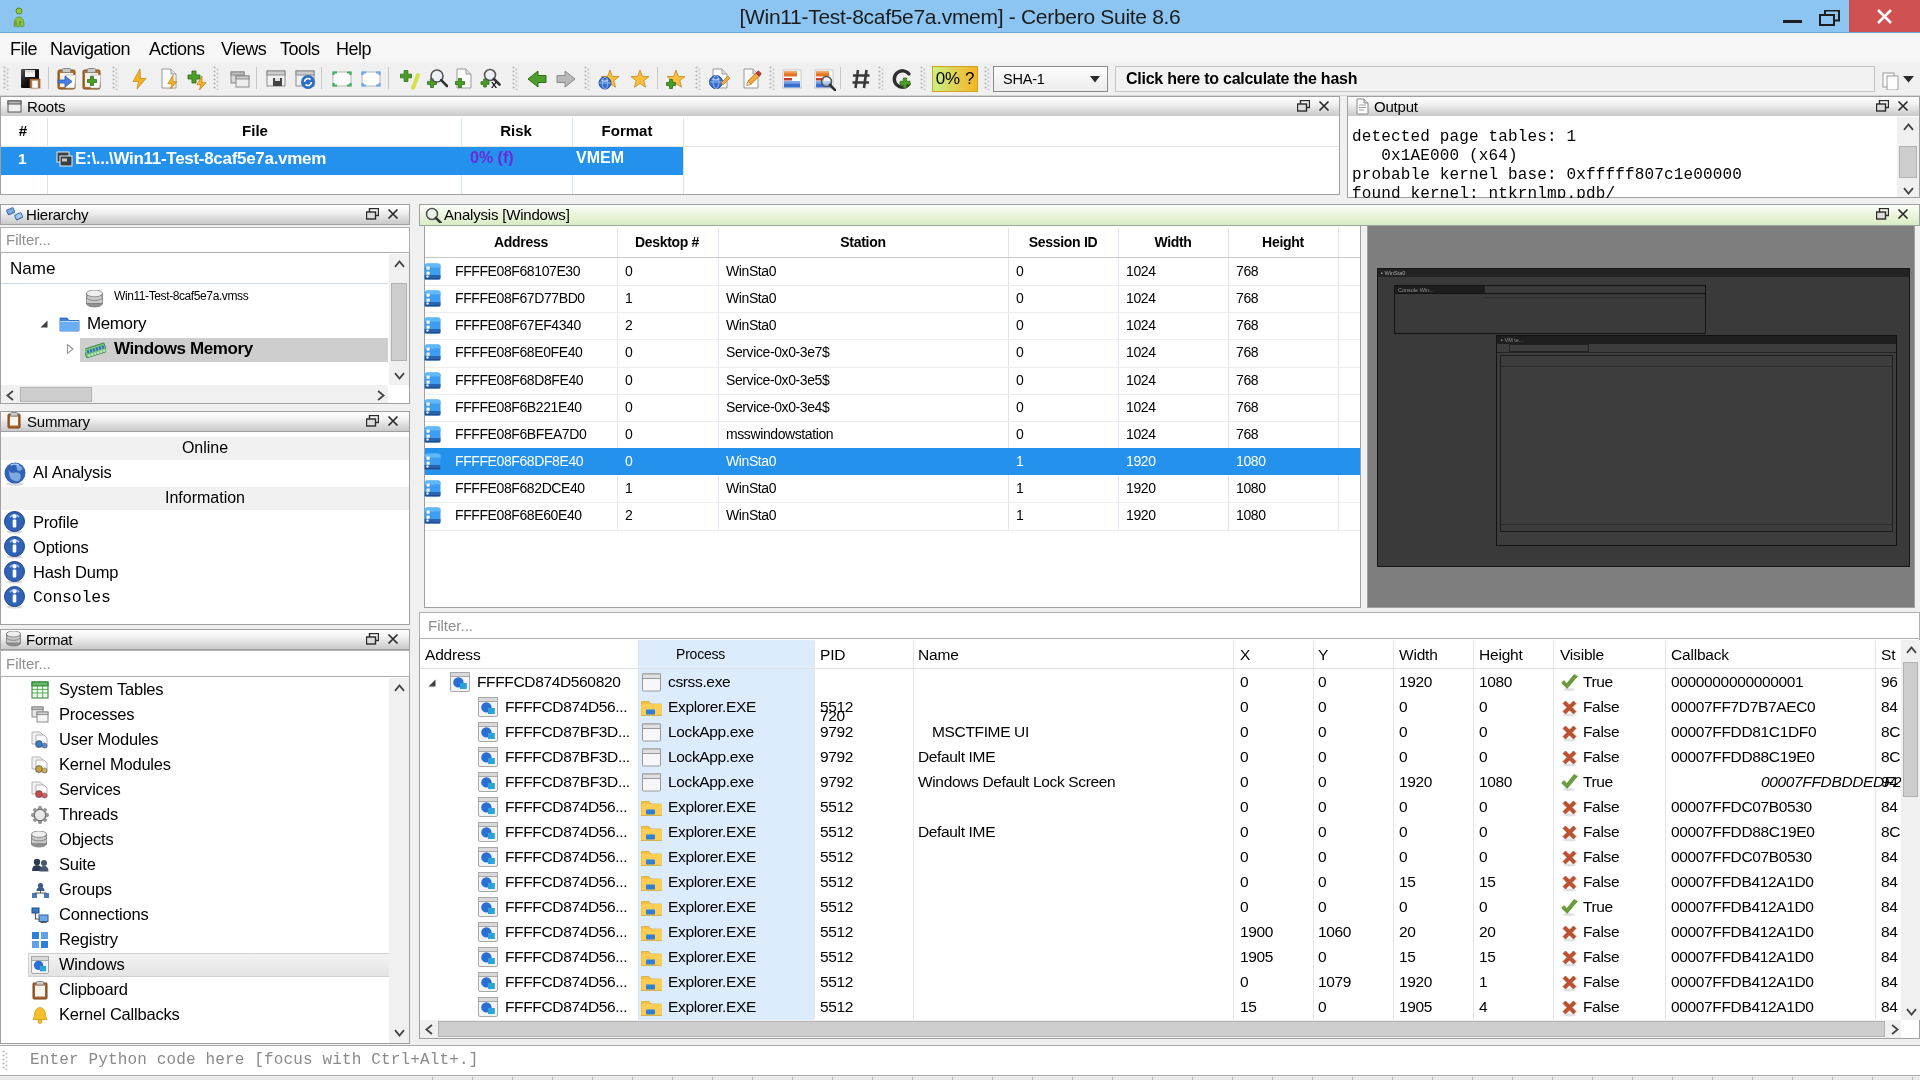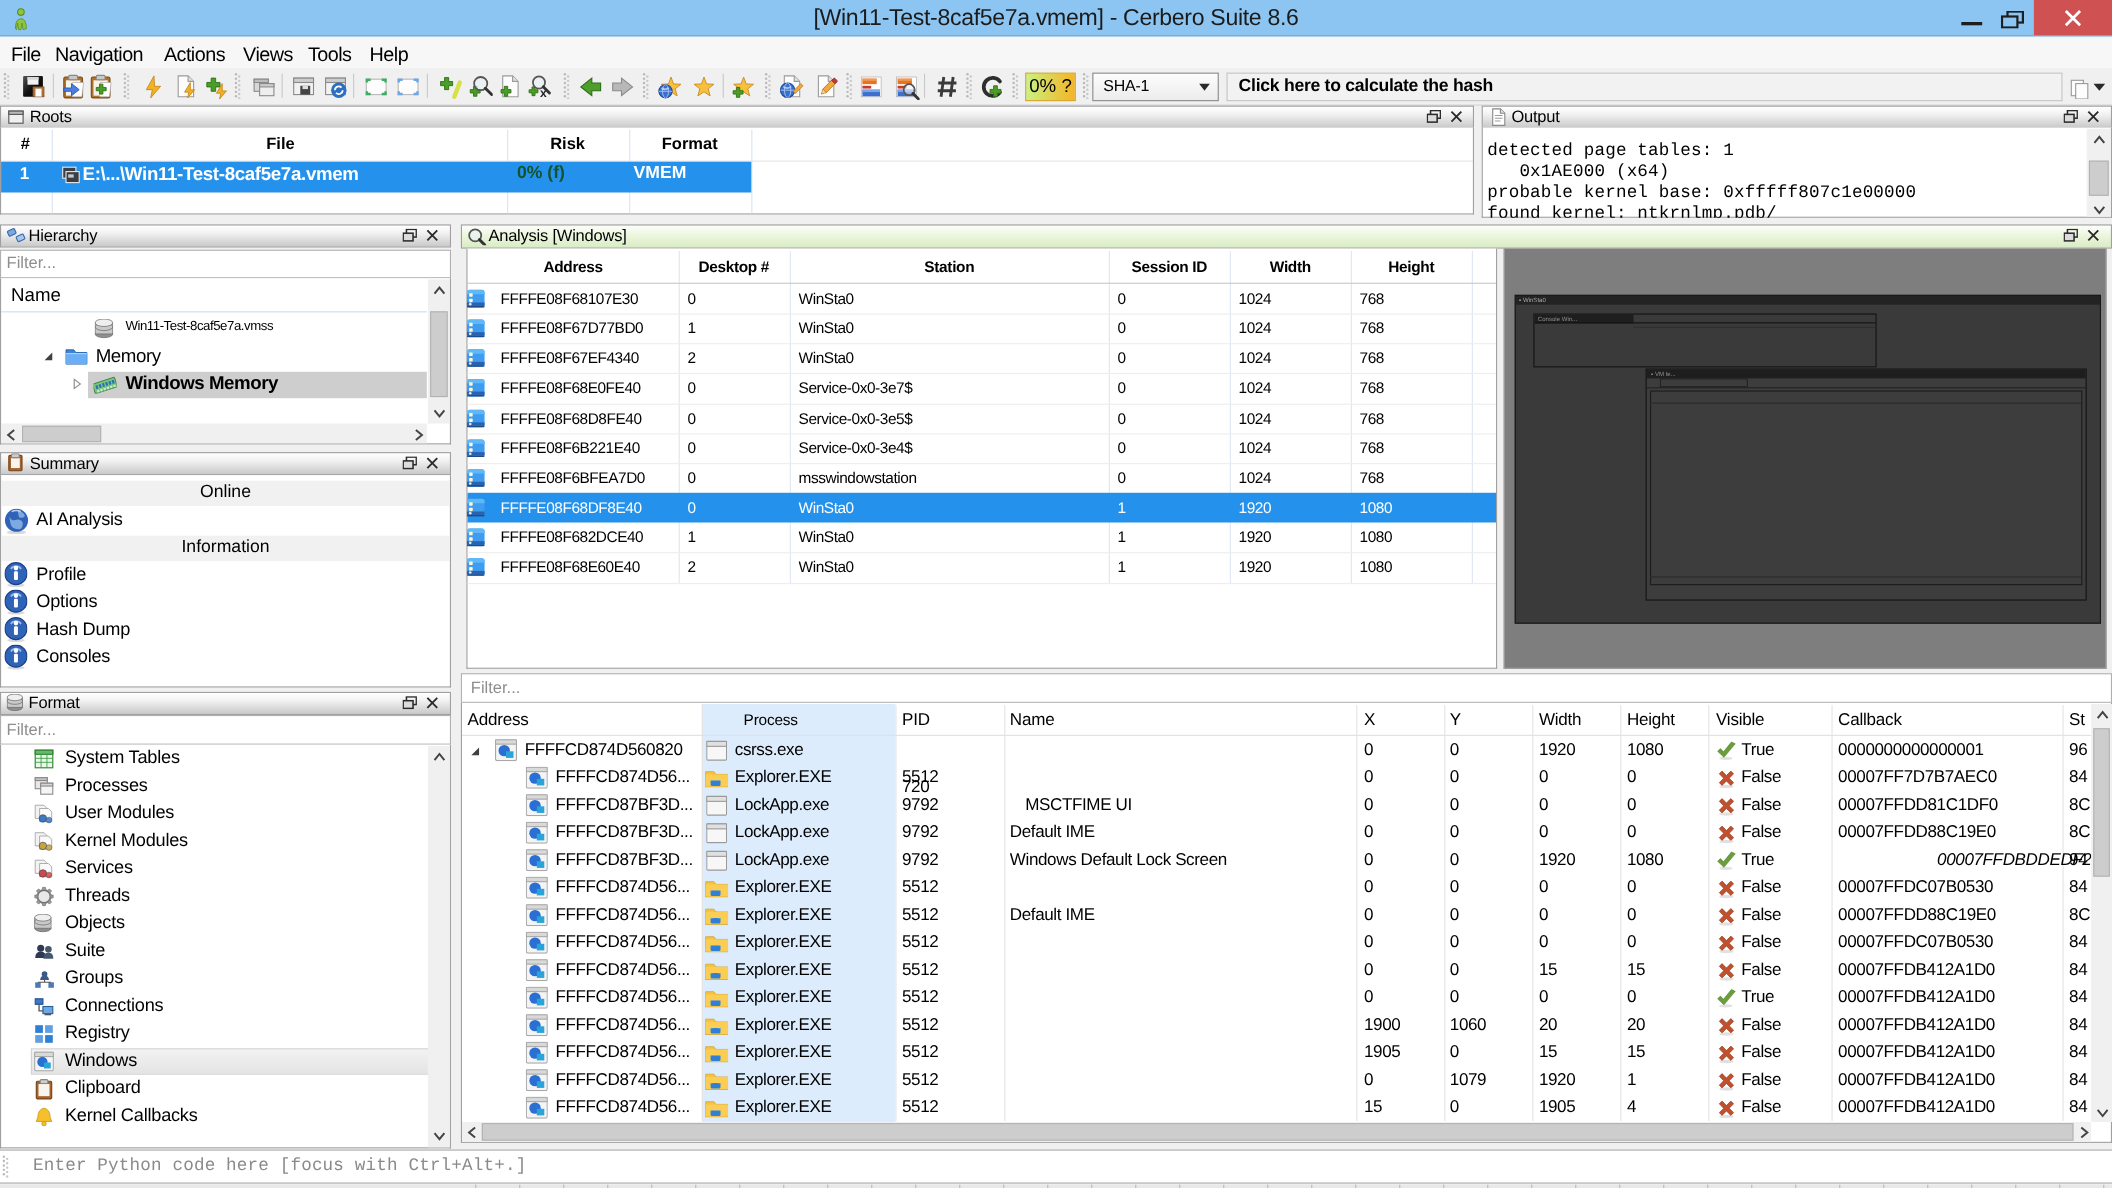--- a/index.html
+++ b/index.html
@@ -384,21 +384,21 @@
 <div class="vline" style="left:683px;top:118px;width:1px;height:76px;background:#d8e4f0;"></div>
 <div class="hline" style="left:1px;top:146px;width:1338px;height:1px;background:#e4e4e4;"></div>
 <div class="a" style="left:1px;top:147px;width:682px;height:28px;background:#2492ec;"></div>
 <div class="a" style="left:18px;top:150px;color:#fff;font-weight:bold;font-size:15.5px;">1</div>
 <svg style="position:absolute;left:55px;top:151px;width:18px;height:18px;" width="18" height="18" viewBox="0 0 18 18">
     <rect x="2" y="1" width="12" height="10" fill="#3a3f45" stroke="#e8e8e8" stroke-width="1"></rect>
     <rect x="5" y="5" width="12" height="10" fill="#3a3f45" stroke="#e8e8e8" stroke-width="1"></rect>
     <rect x="7" y="7.5" width="5" height="3" fill="#c8c8c8"></rect>
   </svg>
 <div class="a" style="left:75px;top:149px;color:#fff;font-weight:bold;font-size:17px;letter-spacing:-0.3px;">E:\...\Win11-Test-8caf5e7a.vmem</div>
-<div class="a" style="left:470px;top:149px;color:#14532d;font-weight:bold;font-size:16px;">0% (f)</div>
+<div class="a" style="left:470px;top:149px;color:#6d28d9;font-weight:bold;font-size:16px;">0% (f)</div>
 <div class="a" style="left:576px;top:149px;color:#fff;font-weight:bold;font-size:16px;">VMEM</div>
 <div class="hdr" style="left:1347px;top:96px;width:573px;height:21px;"></div>
 <svg style="position:absolute;left:1354px;top:98px;width:16px;height:17px;" width="16" height="17" viewBox="0 0 16 17">
     <path d="M3 1 h7 l4 4 v11 h-11 z" fill="#fff" stroke="#888"></path>
     <path d="M10 1 v4 h4" fill="#ddd" stroke="#888"></path>
     <path d="M5 7 h7 M5 9.5 h7 M5 12 h5" stroke="#999" stroke-width="0.9"></path>
   </svg>
 <div class="ht" style="left:1374px;top:98px;">Output</div>
 <svg style="position:absolute;left:1876px;top:100px;width:13px;height:12px;" width="13" height="12" viewBox="0 0 13 12">
     <rect x="3.5" y="0.5" width="9" height="7" fill="none" stroke="#2a2a2a" stroke-width="1.4"></rect>
@@ -544,21 +544,21 @@
   </svg>
 <div class="a" style="left:33px;top:563px;font-size:16.5px;letter-spacing:-0.2px;">Hash Dump</div>
 <svg style="position:absolute;left:4px;top:586px;width:21px;height:23px;" width="21" height="23" viewBox="0 0 21 23">
     <ellipse cx="10.5" cy="21" rx="7.98" ry="1.6" fill="#000" opacity="0.15"></ellipse>
     <circle cx="10.5" cy="10.5" r="10.0" fill="#2f63b8"></circle>
     <circle cx="10.5" cy="10.5" r="10.0" fill="none" stroke="#1c4186"></circle>
     <path d="M5.880000000000001 6.3 a5.46 5.46 0 0 1 9.24 0" stroke="#9db9e8" stroke-width="1.6" fill="none"></path>
     <rect x="8.7" y="8.4" width="3.6" height="7.98" rx="1" fill="#fff"></rect>
     <circle cx="10.5" cy="5.46" r="2.1" fill="#fff"></circle>
   </svg>
-<div class="a" style="left:33px;top:588px;font-size:16.5px;letter-spacing:-0.2px;">Consoles</div>
+<div class="a" style="left:33px;top:588px;font-size:16.5px;letter-spacing:-0.2px;font-family:Liberation Mono, monospace;">Consoles</div>
 <div class="hdr" style="left:0px;top:629px;width:410px;height:21px;"></div>
 <svg style="position:absolute;left:6px;top:631px;width:15px;height:16px;" width="15" height="16" viewBox="0 0 15 16">
     <ellipse cx="7.5" cy="12.0" rx="7.0" ry="3.0" fill="#8f8f8f" stroke="#707070" stroke-width="0.7"></ellipse>
     <rect x="0.5" y="3.0" width="14" height="9.0" fill="#c9c9c9" stroke="#707070" stroke-width="0.7"></rect>
     <ellipse cx="7.5" cy="6.3" rx="7.0" ry="3.0" fill="#c9c9c9" stroke="#707070" stroke-width="0.7"></ellipse>
     <ellipse cx="7.5" cy="3.0" rx="7.0" ry="3.0" fill="#efefef" stroke="#707070" stroke-width="0.7"></ellipse>
   </svg>
 <div class="ht" style="left:26px;top:631px;">Format</div>
 <svg style="position:absolute;left:366px;top:633px;width:13px;height:12px;" width="13" height="12" viewBox="0 0 13 12">
     <rect x="3.5" y="0.5" width="9" height="7" fill="none" stroke="#2a2a2a" stroke-width="1.4"></rect>

